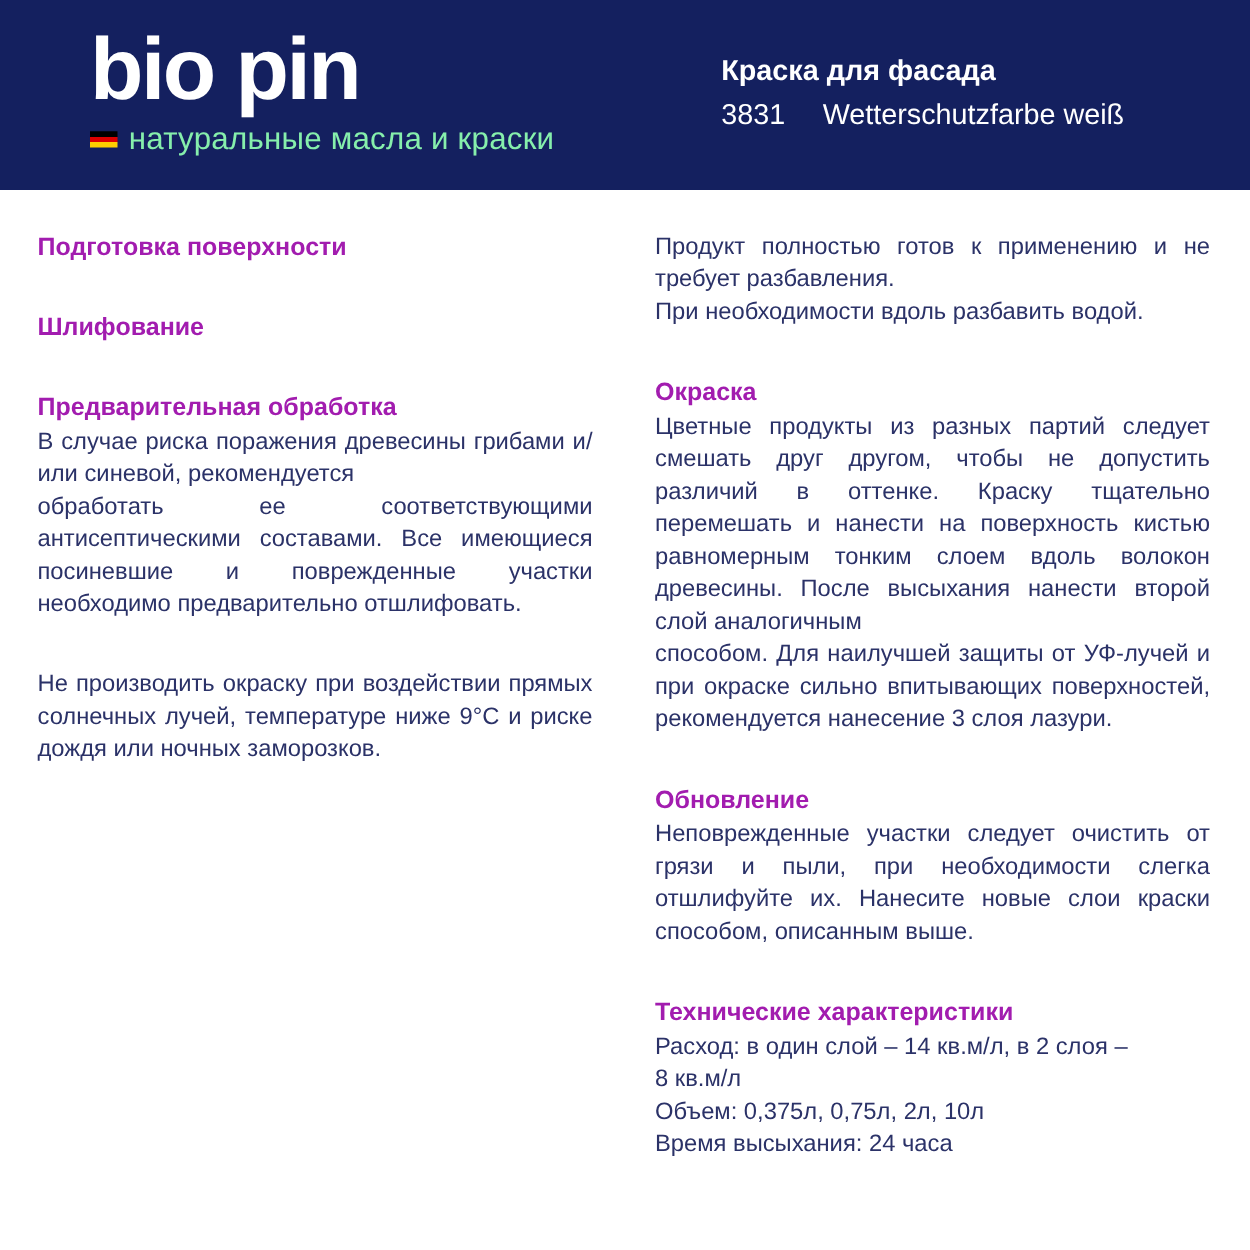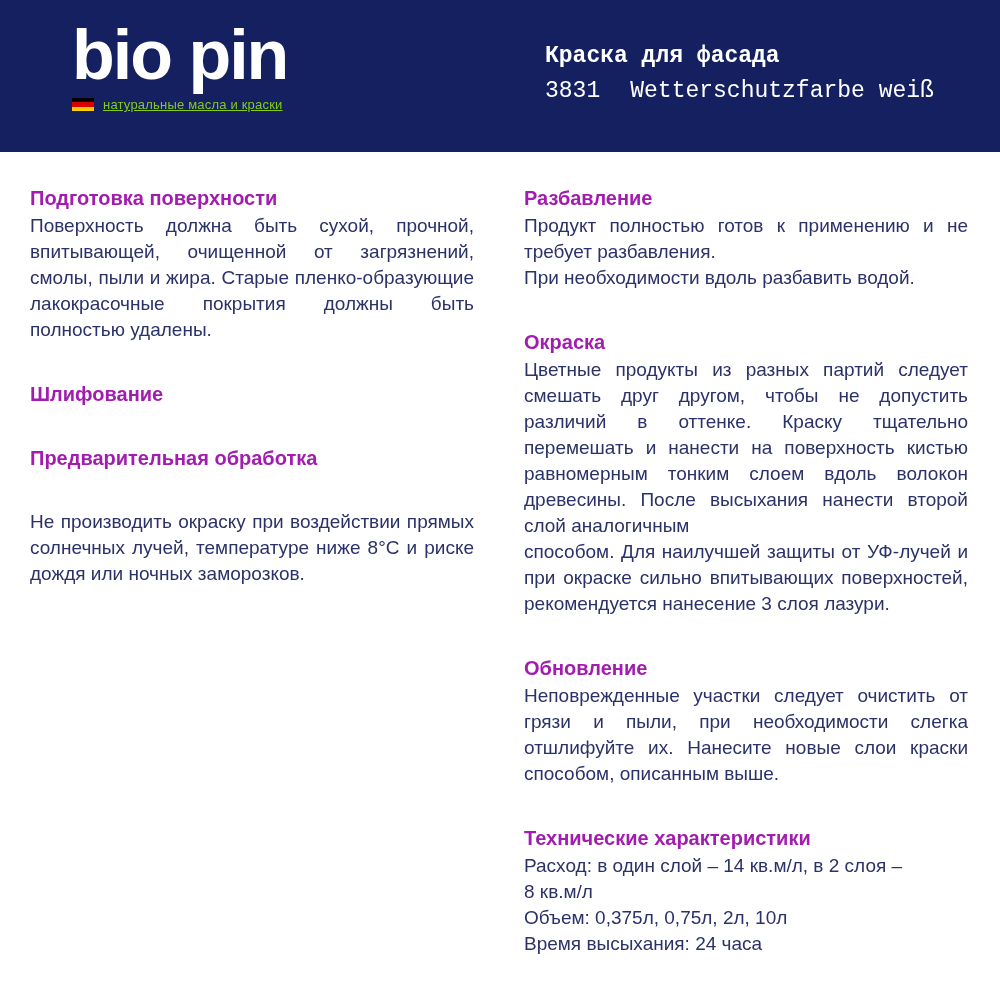--- a/index.html
+++ b/index.html
@@ -35,23 +35,23 @@
   }
   .flag {
     display: inline-block;
     width: 22px;
     height: 13px;
     background: linear-gradient(to bottom,
       #000000 0%, #000000 33.3%,
       #dd0000 33.3%, #dd0000 66.6%,
       #ffce00 66.6%, #ffce00 100%);
   }
-  .tagline { font-size: 13px; color: #84cc16; letter-spacing: 0.2px; text-decoration: underline; }
+  .tagline { font-size: 25px; color: #86efac; letter-spacing: 0.2px; }
 
-  .product { position: absolute; left: 545px; top: 42px; font-family: Liberation Mono, monospace; }
+  .product { position: absolute; left: 577px; top: 42px; }
   .product-category { font-size: 23px; font-weight: 700; line-height: 1.25; }
   .product-line { font-size: 23px; font-weight: 400; line-height: 1.25; margin-top: 6px; }
   .product-line .code { margin-right: 30px; }
 
   
   .content {
     display: grid;
     grid-template-columns: 1fr 1fr;
     column-gap: 50px;
     padding: 33px 32px 0 30px;
@@ -94,36 +94,36 @@
         <span class="code">3831</span><span>Wetterschutzfarbe weiß</span>
       </div>
     </div>
   </header>
 
   <main class="content">
 
     <div class="column">
       <section class="sec">
         <h2 class="sec-h">Подготовка поверхности</h2>
-        <p class="sec-b">Поверхность должна быть сухой, прочной, впитывающей, очищенной от загрязнений, смолы, пыли и жира. Старые пленко-образующие лакокрасочные покрытия должны быть полностью удалены.</p>
       </section>
       <section class="sec">
         <h2 class="sec-h">Шлифование</h2>
       </section>
       <section class="sec">
         <h2 class="sec-h">Предварительная обработка</h2>
+        <p class="sec-b">В случае риска поражения древесины грибами и/или синевой, рекомендуется
+обработать ее соответствующими антисептическими составами. Все имеющиеся посиневшие и поврежденные участки необходимо предварительно отшлифовать.</p>
       </section>
       <section class="sec">
-        <p class="sec-b">Не производить окраску при воздействии прямых солнечных лучей, температуре ниже 8°С и риске дождя или ночных заморозков.</p>
+        <p class="sec-b">Не производить окраску при воздействии прямых солнечных лучей, температуре ниже 9°С и риске дождя или ночных заморозков.</p>
       </section>
     </div>
 
     <div class="column">
       <section class="sec">
-        <h2 class="sec-h">Разбавление</h2>
         <p class="sec-b">Продукт полностью готов к применению и не требует разбавления.
 При необходимости вдоль разбавить водой.</p>
       </section>
       <section class="sec">
         <h2 class="sec-h">Окраска</h2>
         <p class="sec-b">Цветные продукты из разных партий следует смешать друг другом, чтобы не допустить различий в оттенке. Краску тщательно перемешать и нанести на поверхность кистью равномерным тонким слоем вдоль волокон древесины. После высыхания нанести второй слой аналогичным
 способом. Для наилучшей защиты от УФ-лучей и при окраске сильно впитывающих поверхностей, рекомендуется нанесение 3 слоя лазури.</p>
       </section>
       <section class="sec">
         <h2 class="sec-h">Обновление</h2>

